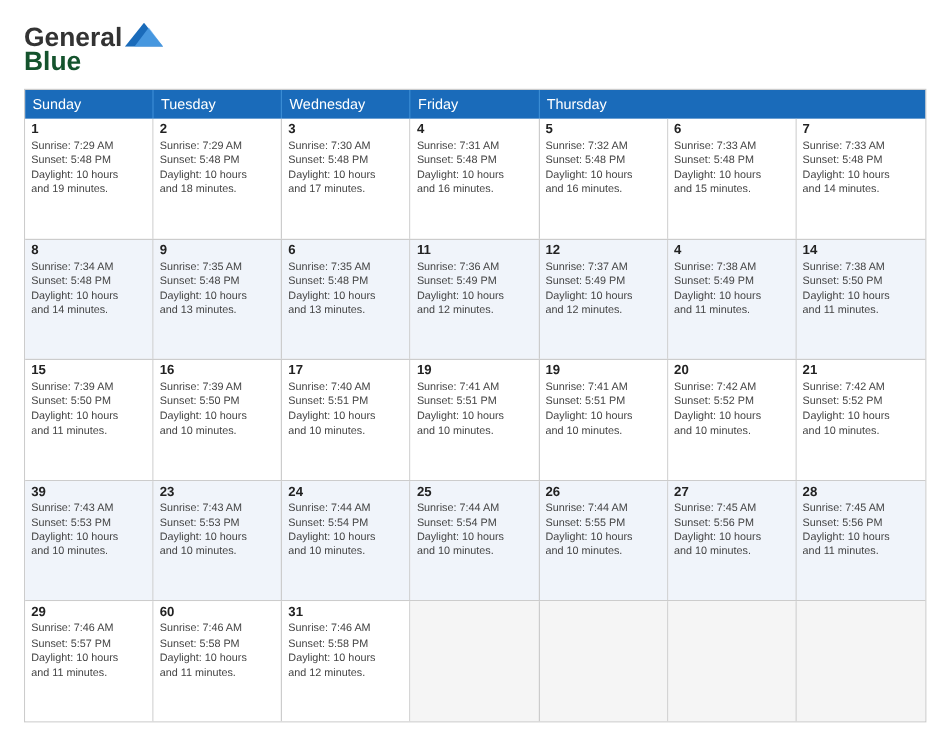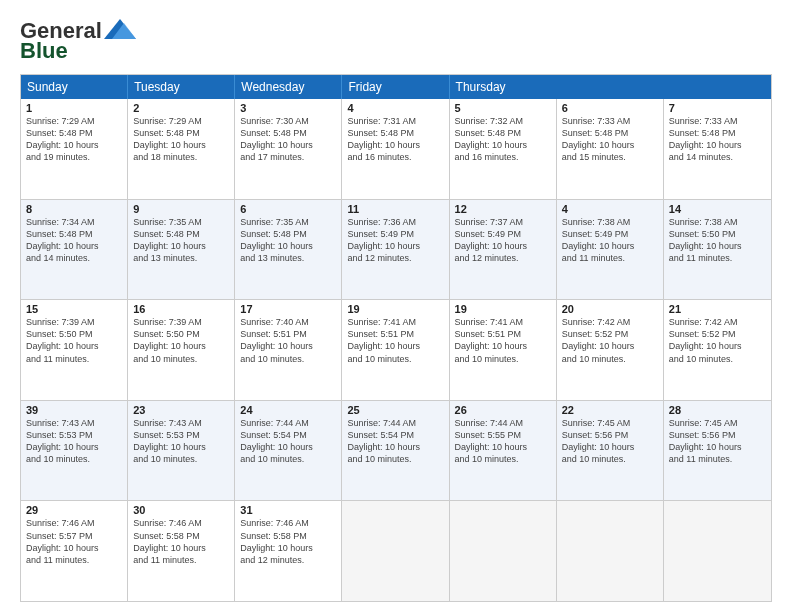--- a/index.html
+++ b/index.html
@@ -239,35 +239,35 @@
           </div>
           <div class="cal-cell">
             <span class="day-num">25</span>
             <div class="cell-text">Sunrise: 7:44 AM<br>Sunset: 5:54 PM<br>Daylight: 10 hours<br>and 10 minutes.</div>
           </div>
           <div class="cal-cell">
             <span class="day-num">26</span>
             <div class="cell-text">Sunrise: 7:44 AM<br>Sunset: 5:55 PM<br>Daylight: 10 hours<br>and 10 minutes.</div>
           </div>
           <div class="cal-cell">
-            <span class="day-num">22</span>
+            <span class="day-num">27</span>
             <div class="cell-text">Sunrise: 7:45 AM<br>Sunset: 5:56 PM<br>Daylight: 10 hours<br>and 10 minutes.</div>
           </div>
           <div class="cal-cell">
             <span class="day-num">28</span>
             <div class="cell-text">Sunrise: 7:45 AM<br>Sunset: 5:56 PM<br>Daylight: 10 hours<br>and 11 minutes.</div>
           </div>
         </div>
         <div class="cal-row">
           <div class="cal-cell">
             <span class="day-num">29</span>
             <div class="cell-text">Sunrise: 7:46 AM<br>Sunset: 5:57 PM<br>Daylight: 10 hours<br>and 11 minutes.</div>
           </div>
           <div class="cal-cell">
-            <span class="day-num">30</span>
+            <span class="day-num">60</span>
             <div class="cell-text">Sunrise: 7:46 AM<br>Sunset: 5:58 PM<br>Daylight: 10 hours<br>and 11 minutes.</div>
           </div>
           <div class="cal-cell">
             <span class="day-num">31</span>
             <div class="cell-text">Sunrise: 7:46 AM<br>Sunset: 5:58 PM<br>Daylight: 10 hours<br>and 12 minutes.</div>
           </div>
           <div class="cal-cell empty"></div>
           <div class="cal-cell empty"></div>
           <div class="cal-cell empty"></div>
           <div class="cal-cell empty"></div>

